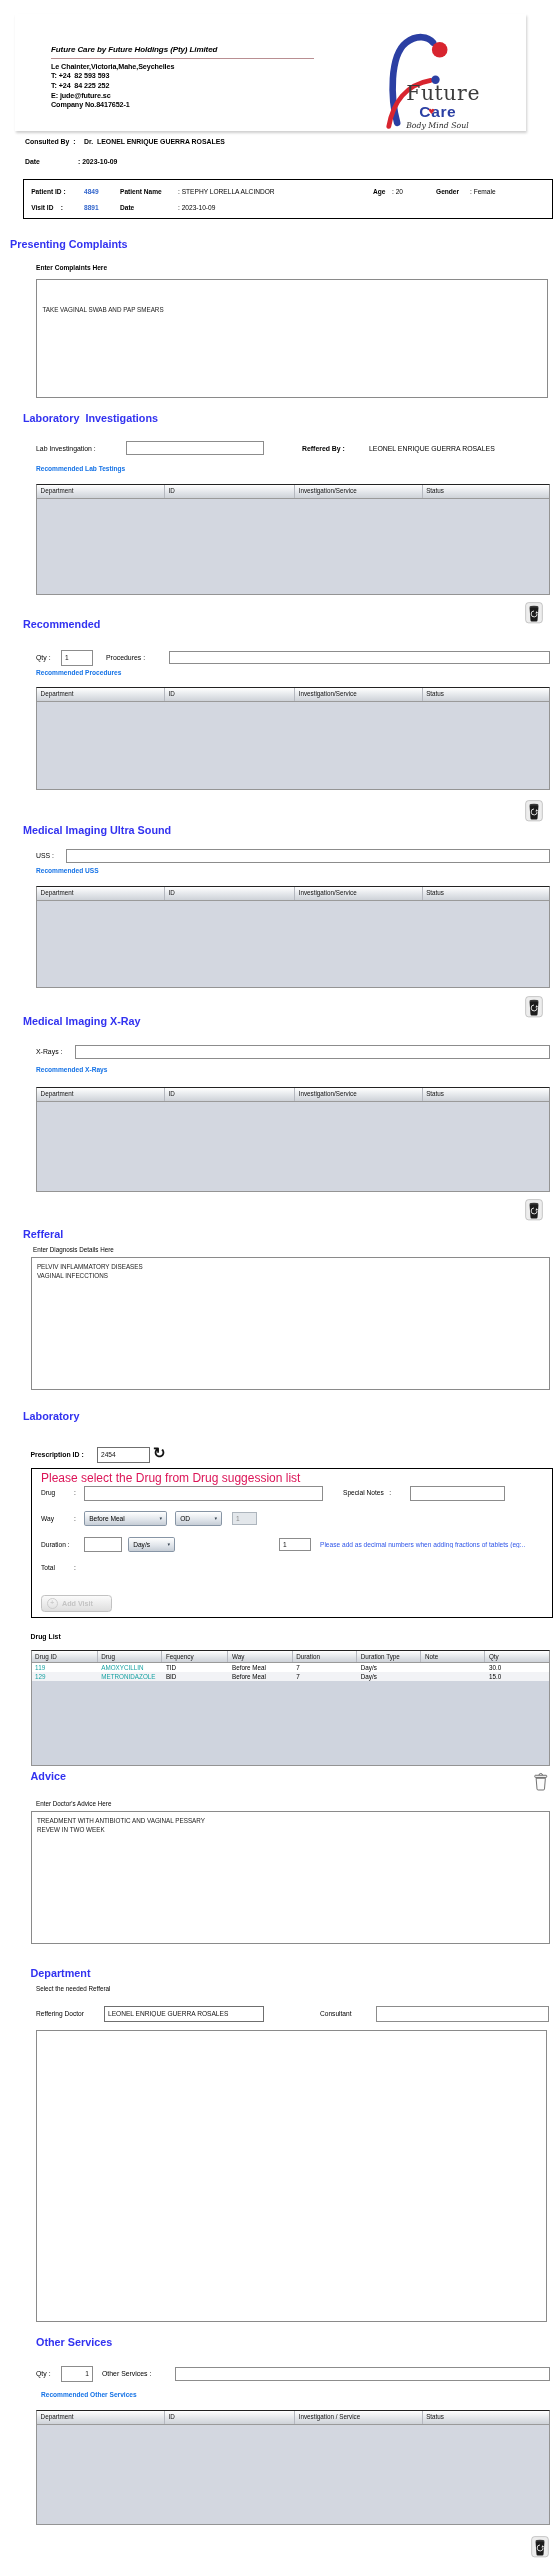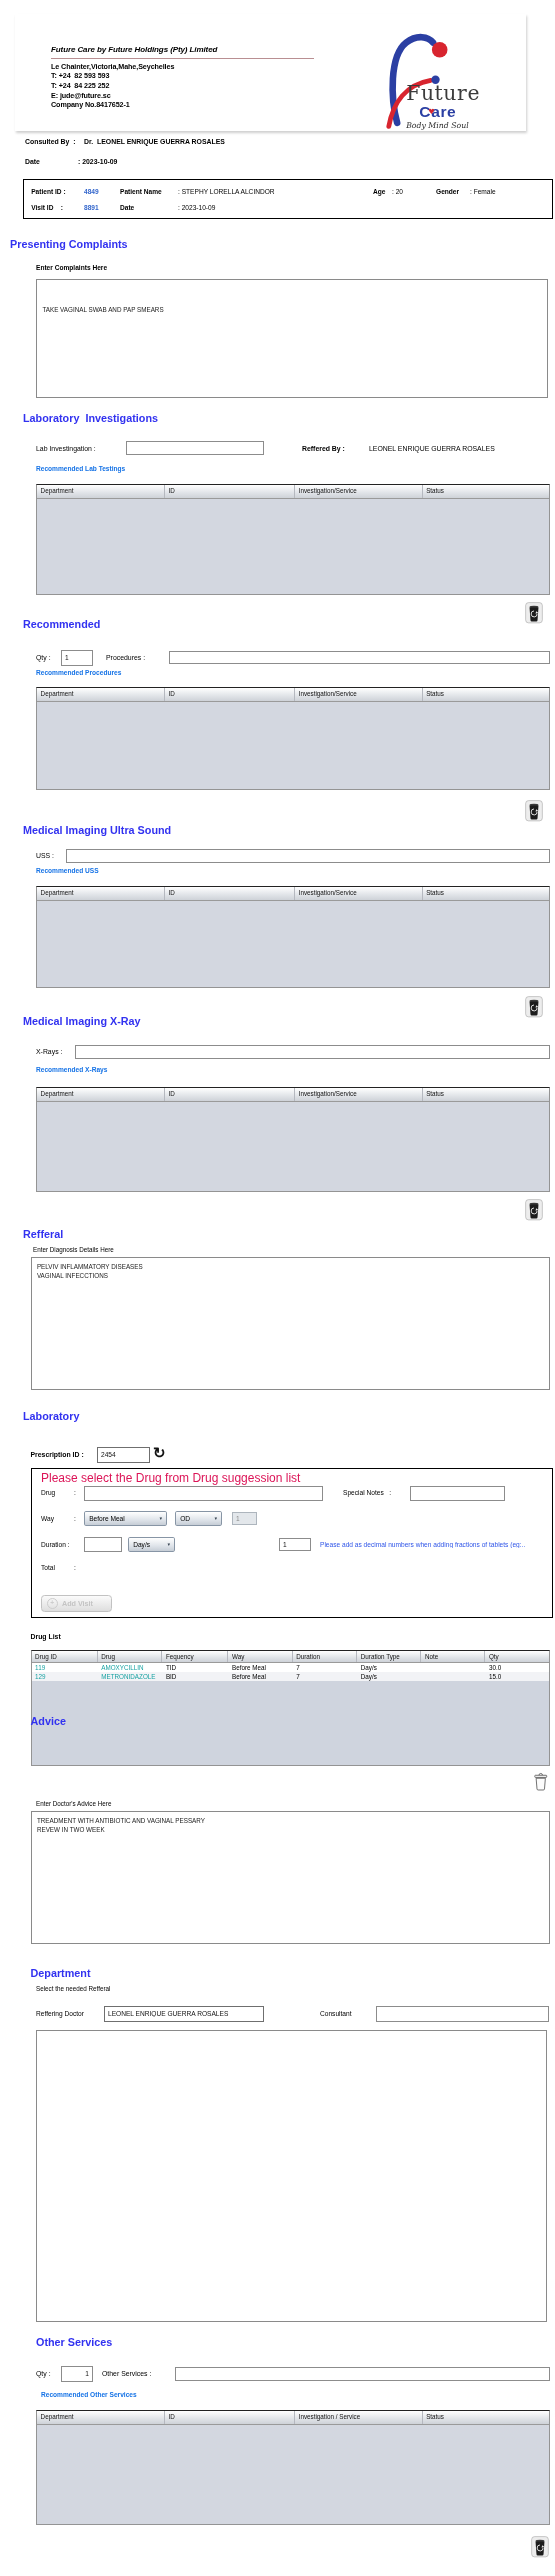--- a/index.html
+++ b/index.html
@@ -260,21 +260,21 @@
       <div style="width:12.4%"></div>
       <div style="width:12.2%">15.0</div>
     </div>
   </div>
 
   <svg class="trash" style="left:533px;top:1772px;width:15.5px;height:19px" viewBox="0 0 26 32">
     <path d="M10 5.5 q0 -3 3 -3 q3 0 3 3" fill="none" stroke="#555" stroke-width="1.4"></path>
     <rect x="3" y="5.5" width="20" height="3.6" rx="1" fill="#fcfcfc" stroke="#555" stroke-width="1.4"></rect>
     <path d="M5.2 10.5 l1.5 18 q0.1 1.8 2 1.8 h8.6 q1.9 0 2 -1.8 l1.5 -18 z" fill="#fcfcfc" stroke="#555" stroke-width="1.4"></path>
   </svg>
-  <div class="sec-h" style="left:30.5px;top:1715px">Advice</div>
+  <div class="sec-h" style="left:30.5px;top:1770px">Advice</div>
   <div class="plain" style="left:36px;top:1800px;font-size:6.3px">Enter Doctor's Advice Here</div>
   <div class="txa" style="left:30.5px;top:1811px;width:519px;height:133px">TREADMENT WITH ANTIBIOTIC AND VAGINAL PESSARY
 REVEW IN TWO WEEK</div>
 
   <div class="sec-h" style="left:30.5px;top:1967px">Department</div>
   <div class="plain" style="left:36px;top:1985px;font-size:6.3px">Select the needed Refferal</div>
   <div class="plain" style="left:36px;top:2010px;font-size:6.6px">Reffering Doctor</div>
   <input class="inp" style="left: 104px; top: 2006px; width: 160px; height: 15.5px; border-color: rgb(111, 111, 111);" value="LEONEL ENRIQUE GUERRA ROSALES">
   <div class="plain" style="left:320px;top:2010px;font-size:6.6px">Consultant</div>
   <input class="inp" style="left: 376px; top: 2006px; width: 173px; height: 15.5px;">

